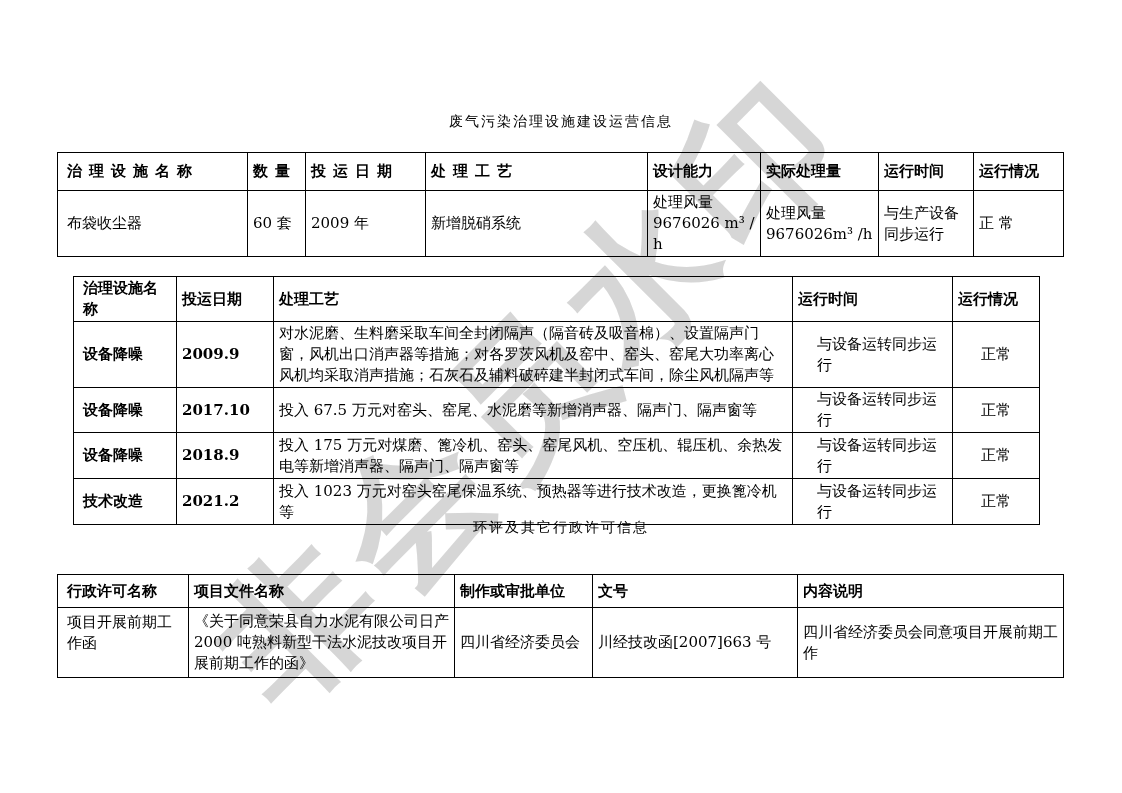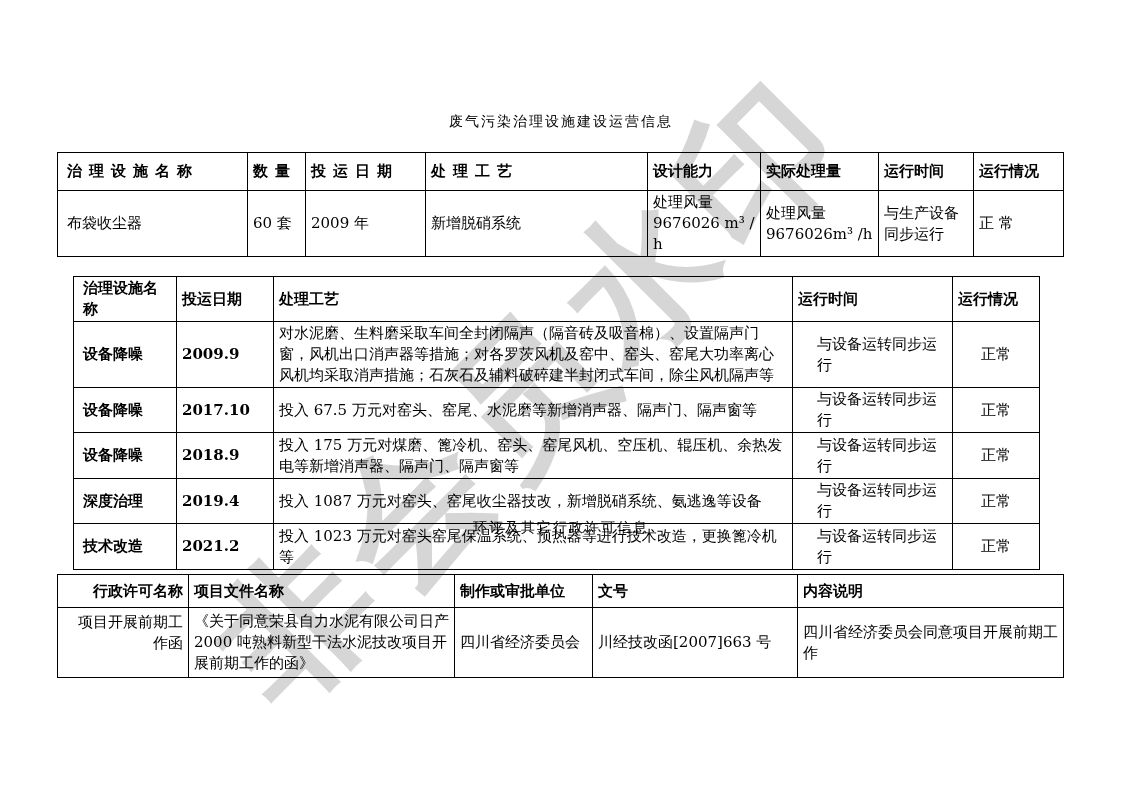--- a/index.html
+++ b/index.html
@@ -64,21 +64,21 @@
   .t2 { left: 73px;  top: 276px; width: 966px; }
   .t2 tbody td:nth-child(1), .t2 tbody td:nth-child(2) { font-weight: bold; }
   .t2 tbody td:nth-child(1) { padding-left: 9px; }
   .t2 tbody td:nth-child(4) { padding-left: 24px; }
   .t2 tbody td:nth-child(5) { text-align: center; }
   .t2 th:first-child { padding-left: 9px; }
 
   
   .t3 { left: 57px;  top: 574px; width: 1006px; }
   .t3 tbody td:first-child { vertical-align: top; padding-top: 4px; }
-  .t3 td:first-child, .t3 th:first-child { padding-left: 9px; text-align: right; }
+  .t3 td:first-child, .t3 th:first-child { padding-left: 9px; }
 </style>
 </head>
 <body>
 
 <div class="page">
 
   <div class="watermark" style="color: rgb(208, 208, 208);">非会员水印</div>
 
   <div class="title" style="top:113px">废气污染治理设施建设运营信息</div>
 
@@ -155,27 +155,20 @@
           <td>与设备运转同步运行</td>
           <td>正常</td>
         </tr>
         <tr style="height: 46px;">
           <td>设备降噪</td>
           <td>2018.9</td>
           <td>投入 175 万元对煤磨、篦冷机、窑头、窑尾风机、空压机、辊压机、余热发电等新增消声器、隔声门、隔声窗等</td>
           <td>与设备运转同步运行</td>
           <td>正常</td>
         </tr>
-        <tr style="height: 28px;">
-          <td>深度治理</td>
-          <td>2019.4</td>
-          <td>投入 1087 万元对窑头、窑尾收尘器技改，新增脱硝系统、氨逃逸等设备</td>
-          <td>与设备运转同步运行</td>
-          <td>正常</td>
-        </tr>
         <tr style="height: 46px; margin-top: 20px;">
           <td>技术改造</td>
           <td>2021.2</td>
           <td>投入 1023 万元对窑头窑尾保温系统、预热器等进行技术改造，更换篦冷机等</td>
           <td>与设备运转同步运行</td>
           <td>正常</td>
         </tr>
       </tbody>
     </table>
 

